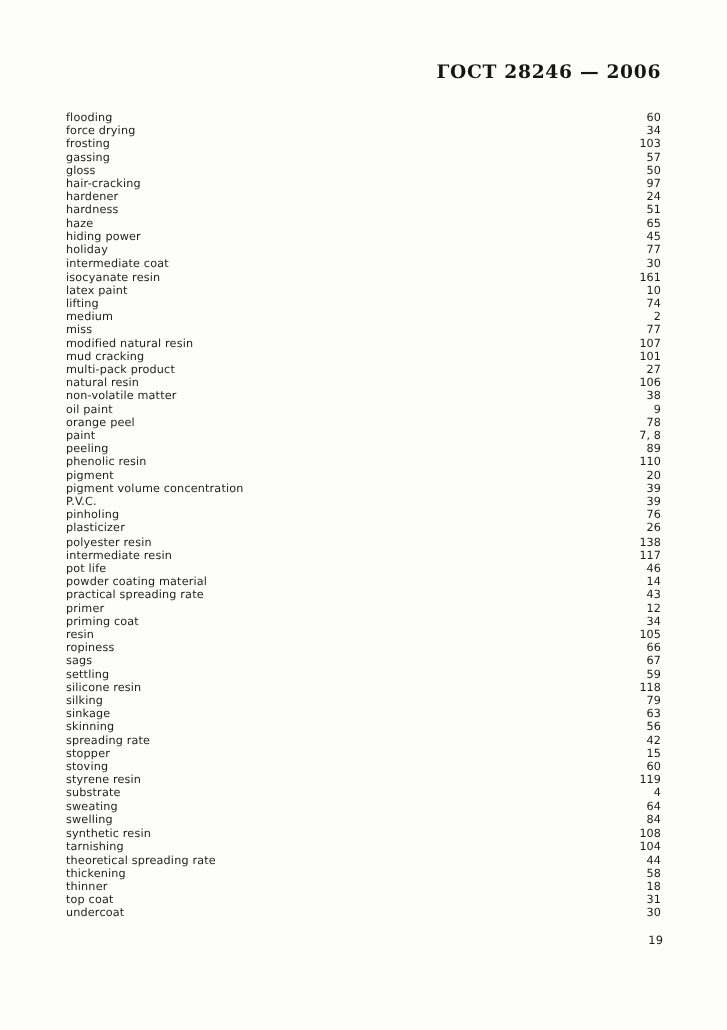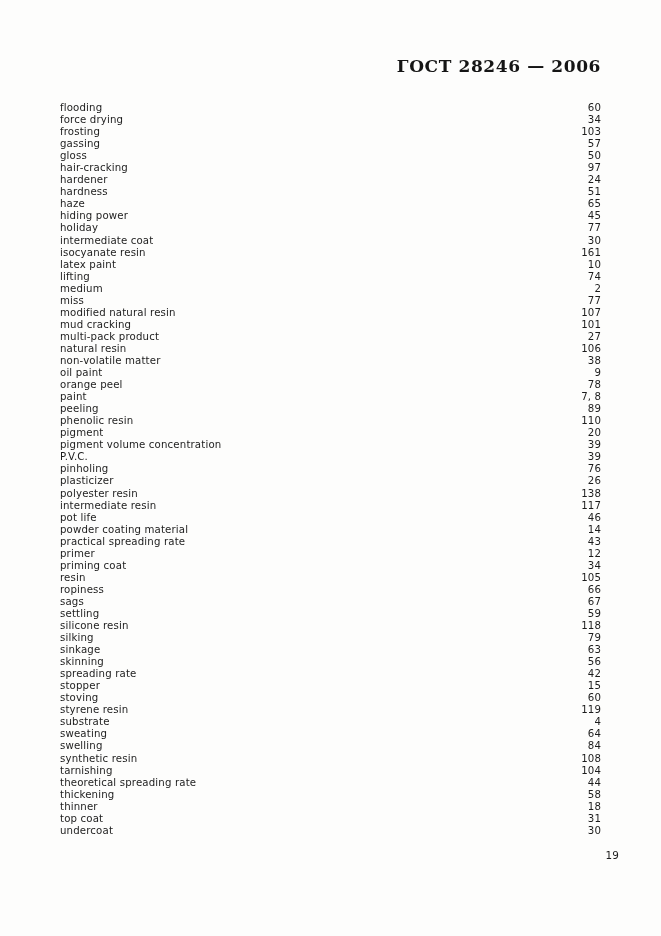--- a/index.html
+++ b/index.html
@@ -57,21 +57,21 @@
     font-size: 10.2px;
     letter-spacing: 0.1px;
     color: #1c1c1c;
     text-align: right;
     flex: 0 0 auto;
   }
   
   .folio {
     position: absolute;
     top: 849px;
-    right: 42px;
+    right: 58px;
     font-size: 10.4px;
     color: #1c1c1c;
     letter-spacing: 0.2px;
   }
 </style>
 </head>
 <body>
 
 <div class="page">
 

